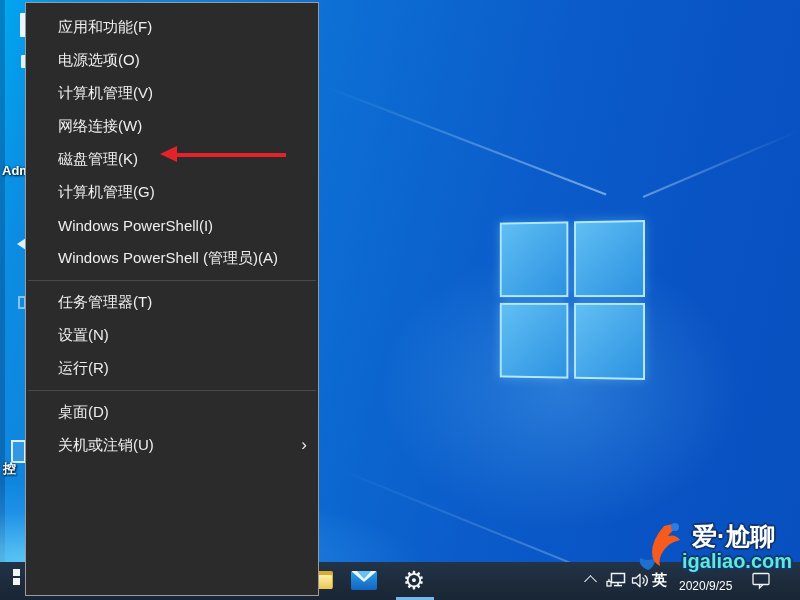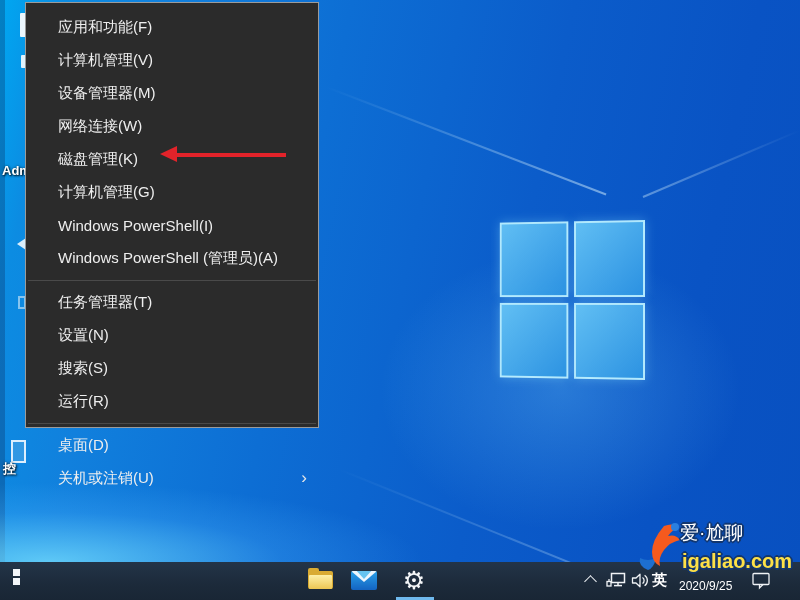--- a/index.html
+++ b/index.html
@@ -67,38 +67,38 @@
   .tray-chevron::before { content: ""; position: absolute; left: 0; top: 2px; width: 8px; height: 8px;
     border-left: 1.6px solid #f0f3f6; border-top: 1.6px solid #f0f3f6; transform: rotate(45deg); }
   .tray-ico { position: absolute; top: 10px; }
   .tray-net { left: 606px; }
   .tray-vol { left: 631px; }
   .tray-ime { position: absolute; left: 652px; top: 9px; color: #fff; font-size: 15px; font-weight: 700; }
   .tray-date { position: absolute; left: 679px; top: 17px; color: #fff; font-size: 12px; }
   .tray-notif { left: 751px; top: 9px; position: absolute; }
 
   
-  .winx-menu { position: absolute; left: 25px; top: 2px; width: 294px; height: 426px; z-index: 100;
+  .winx-menu { position: absolute; left: 25px; top: 2px; width: 294px; height: 594px; z-index: 100;
     background: #2b2b2b; border: 1px solid #9b9b9b; padding-top: 8px; }
   .winx-item { position: relative; height: 33px; display: flex; align-items: center;
     padding-left: 32px; color: #eeeeee; font-size: 15px; cursor: default; }
   .winx-sep { height: 1px; background: #4a4a4a; margin: 5px 2px; }
   .winx-sub { position: absolute; right: 11px; top: 6px; font-size: 17px; color: #e8e8e8; }
 
   
   .red-arrow { position: absolute; left: 160px; top: 146px; z-index: 110; width: 126px; height: 17px; }
   .red-arrow .head { position: absolute; left: 0; top: 0; width: 0; height: 0;
     border-top: 8.5px solid transparent; border-bottom: 8.5px solid transparent; border-right: 17px solid #e2232a; }
   .red-arrow .shaft { position: absolute; left: 14px; top: 6.5px; width: 112px; height: 4px; background: #e2232a; }
 
   
   .watermark { position: absolute; left: 632px; top: 518px; width: 168px; height: 64px; z-index: 50; }
-  .wm-text { position: absolute; left: 48px; top: 2px; font-size: 19px; font-weight: 400; color: #ffffff; white-space: nowrap;
+  .wm-text { position: absolute; left: 60px; top: 2px; font-size: 25px; font-weight: 700; color: #ffffff; white-space: nowrap;
     text-shadow: -2px 0 #12366e, 2px 0 #12366e, 0 -2px #12366e, 0 2px #12366e, -1px -1px #12366e, 1px 1px #12366e, 1px -1px #12366e, -1px 1px #12366e; }
-  .wm-site { position: absolute; left: 50px; top: 32px; font-size: 20px; font-weight: 800; color: #fde047; white-space: nowrap;
+  .wm-site { position: absolute; left: 50px; top: 32px; font-size: 20px; font-weight: 800; color: #5eead4; white-space: nowrap;
     text-shadow: -2px 0 #12366e, 2px 0 #12366e, 0 -2px #12366e, 0 2px #12366e, -1px -1px #12366e, 1px 1px #12366e, 1px -1px #12366e, -1px 1px #12366e; }
   .wm-logo { position: absolute; left: 2px; top: 2px; width: 52px; height: 56px; }
 </style>
 </head>
 <body>
 
 <div class="screen">
 
   <div class="wallpaper">
     <div class="left-dark-edge"></div>
@@ -164,49 +164,46 @@
       <rect x="2" y="2.5" width="16" height="11" rx="1" fill="none" stroke="#f0f3f6" stroke-width="1.3"></rect>
       <polyline points="8.5,13.5 8.5,17 12,13.5" fill="none" stroke="#f0f3f6" stroke-width="1.3"></polyline>
     </svg>
   </div>
 
   <div class="winx-menu">
     <div class="winx-item">
         <span>应用和功能(F)</span>
       </div>
     <div class="winx-item">
+        <span>电源选项(O)</span>
+      </div>
+    <div class="winx-item">
         <span>计算机管理(V)</span>
       </div>
     <div class="winx-item">
-        <span>设备管理器(M)</span>
-      </div>
-    <div class="winx-item">
         <span>网络连接(W)</span>
       </div>
     <div class="winx-item">
         <span>磁盘管理(K)</span>
       </div>
     <div class="winx-item">
         <span>计算机管理(G)</span>
       </div>
     <div class="winx-item">
         <span>Windows PowerShell(I)</span>
       </div>
     <div class="winx-item">
         <span>Windows PowerShell (管理员)(A)</span>
       </div>
     <div class="winx-sep"></div>
     <div class="winx-item">
         <span>任务管理器(T)</span>
       </div>
     <div class="winx-item">
         <span>设置(N)</span>
-      </div>
-    <div class="winx-item">
-        <span>搜索(S)</span>
       </div>
     <div class="winx-item">
         <span>运行(R)</span>
       </div>
     <div class="winx-sep"></div>
     <div class="winx-item">
         <span>桌面(D)</span>
       </div>
     <div class="winx-item">
       <span>关机或注销(U)</span>

